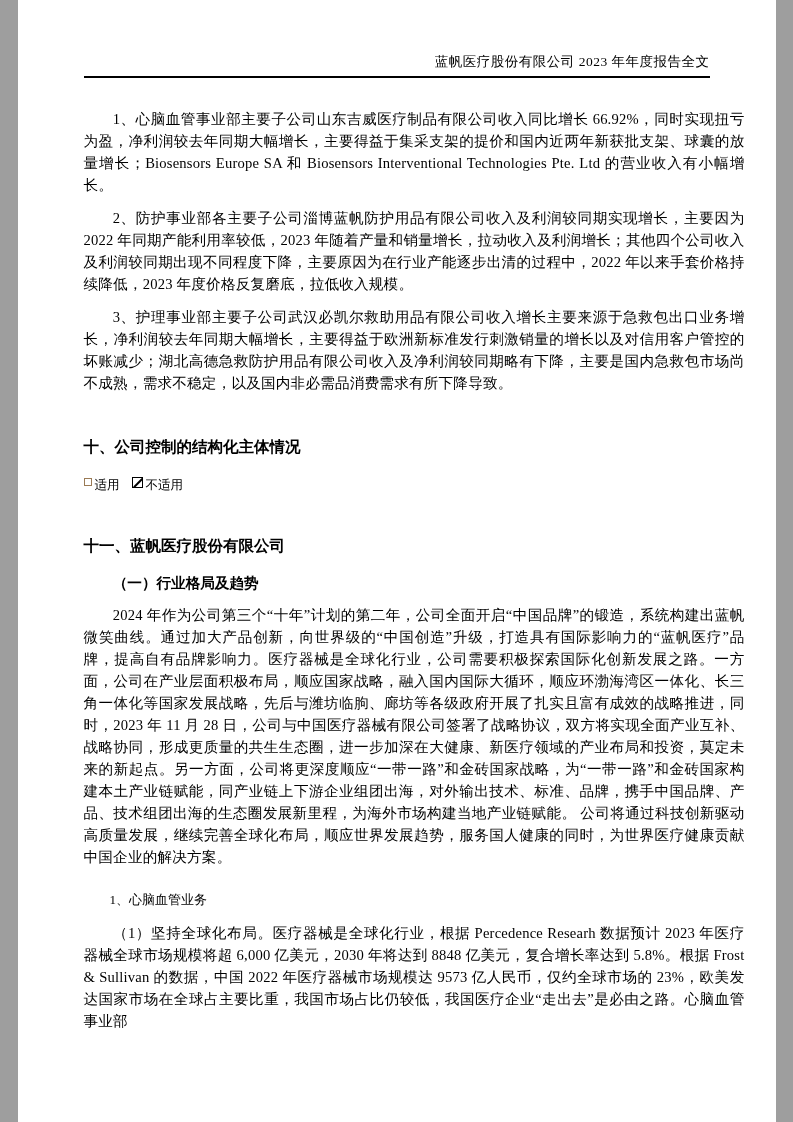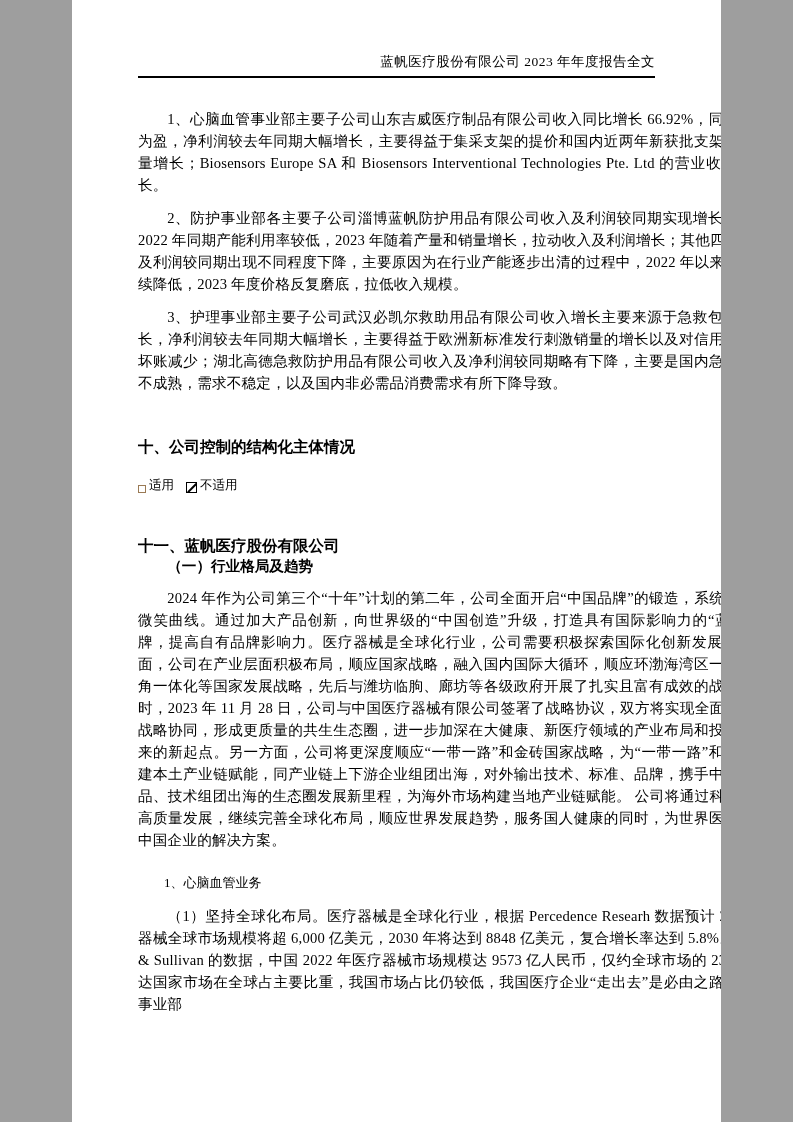--- a/index.html
+++ b/index.html
@@ -1,19 +1,19 @@
 <!DOCTYPE html>
 <html lang="zh"><head>
 <meta charset="utf-8">
 <style>
   * { margin: 0; padding: 0; box-sizing: border-box; }
   html, body { background: #9e9e9e; }
   .page {
     position: relative;
-    width: 649px;
+    width: 758px;
     height: 1122px;
     margin: 0 auto;
     background: #ffffff;
     overflow: hidden;
     font-family: "Liberation Serif", "DejaVu Serif", serif;
     color: #000000;
   }
   .content {
     margin: 0 66px;
     width: 661px;
@@ -48,34 +48,35 @@
     line-height: 20px;
     margin-top: 43px;
   }
   
   .h-sub {
     font-family: "Liberation Sans", "DejaVu Sans", sans-serif;
     font-weight: bold;
     font-size: 14.6px;
     line-height: 20px;
     text-indent: 2em;
+    margin-top: 17px;
   }
   .h-minor {
     font-size: 13px;
     line-height: 22px;
     text-indent: 2em;
     margin-top: 21px;
   }
   
   .apply-row {
     font-size: 12.5px;
     line-height: 16px;
     margin-top: 20px;
     display: flex;
-    align-items: flex-end;
+    align-items: flex-start;
     gap: 2px;
   }
   .checkbox {
     display: inline-block;
     position: relative;
     flex: none;
   }
   .checkbox-empty {
     width: 8px; height: 8px;
     border: 1px solid #9a7a55;

